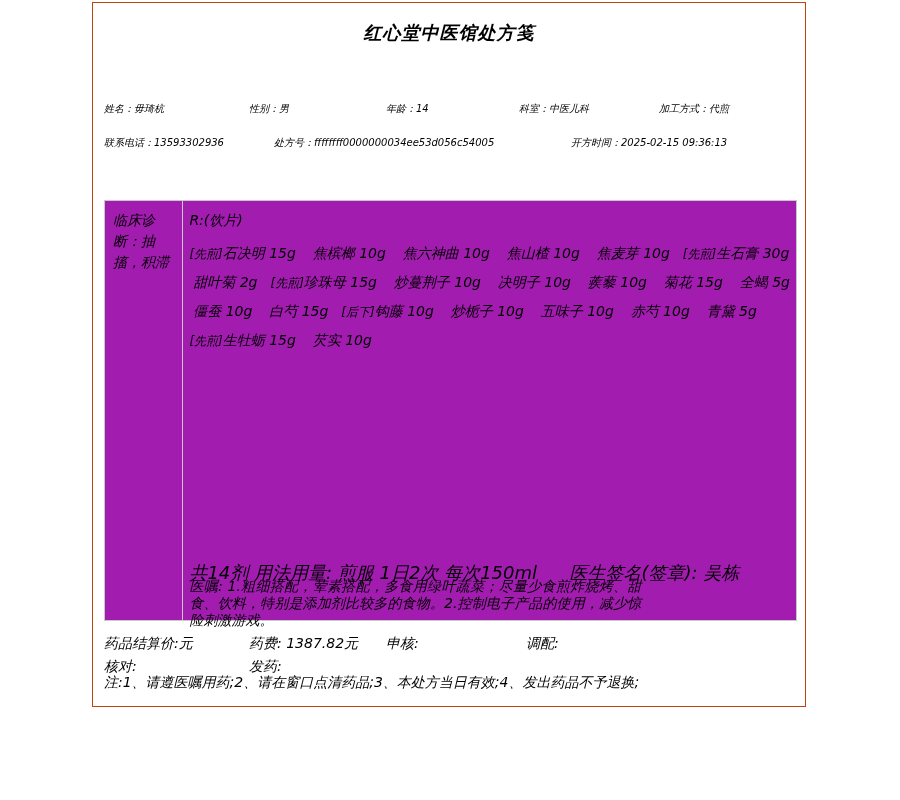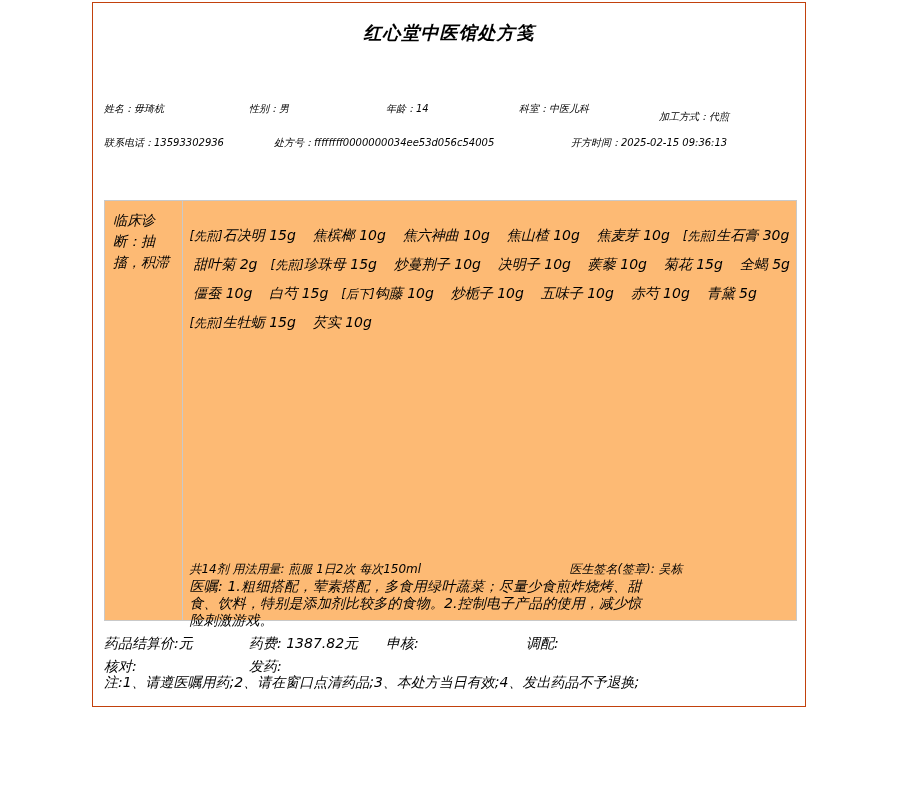--- a/index.html
+++ b/index.html
@@ -12,63 +12,64 @@
     position:absolute;left:92px;top:2px;width:712px;height:703px;
     border:1px solid #c2410c;background:#fff;font-style:italic;
   }
   .page-title{
     position:absolute;left:0;right:0;top:18px;text-align:center;
     font-size:18px;font-weight:bold;letter-spacing:1px;
   }
   .info-field{position:absolute;font-size:10px;white-space:nowrap;}
   .rx-table{
     position:absolute;left:11px;top:197px;width:693px;height:421px;
-    border:1px solid #c9c9c9;display:flex;box-sizing:border-box;background:#fdba74;
+    border:1px solid #c9c9c9;display:flex;box-sizing:border-box;background:#a21caf;
   }
   .diag-cell{
     width:139px;box-sizing:border-box;border-right:1px solid #c9c9c9;
     padding:9px 8px;font-size:14px;line-height:1.5;
   }
   .rx-cell{flex:1;position:relative;padding:10px 6px;box-sizing:border-box;}
   .rx-header{font-size:14px;line-height:18px;}
   #herb-lines{margin-top:14px;}
   .herb-row{display:flex;gap:13px;margin-bottom:8px;align-items:flex-end;}
   .herb-item{display:flex;flex-direction:row;align-items:center;}
   .herb-tag{font-size:12px;height:18px;line-height:18px;white-space:pre;}
   .herb-text{font-size:14px;line-height:21px;white-space:nowrap;}
   .usage-block{position:absolute;left:6px;top:360px;width:542px;}
-  .usage-line{position:relative;height:17px;font-size:12px;white-space:nowrap;}
+  .usage-line{position:relative;height:17px;font-size:18px;white-space:nowrap;}
   .doctor-sign{position:absolute;left:380px;top:0;white-space:nowrap;}
   .advice{width:452px;font-size:14px;line-height:17px;word-break:break-all;text-align:justify;}
   .footer-field{position:absolute;font-size:14px;white-space:nowrap;}
 </style>
 </head>
 <body>
 
 <div class="sheet">
 
   <div class="page-title">红心堂中医馆处方笺</div>
 
   <div>
     <span class="info-field" style="left:11px;top:99px;"><span>姓名：</span><span>毋琦杭</span></span>
     <span class="info-field" style="left:156px;top:99px;"><span>性别：</span><span>男</span></span>
     <span class="info-field" style="left:293px;top:99px;"><span>年龄：</span><span>14</span></span>
     <span class="info-field" style="left:426px;top:99px;"><span>科室：</span><span>中医儿科</span></span>
-    <span class="info-field" style="left:566px;top:99px;margin-top:8px;"><span>加工方式：</span><span>代煎</span></span>
+    <span class="info-field" style="left:566px;top:99px;"><span>加工方式：</span><span>代煎</span></span>
   </div>
 
   <div>
     <span class="info-field" style="left:11px;top:133px;"><span>联系电话：</span><span>13593302936</span></span>
     <span class="info-field" style="left:181px;top:133px;"><span>处方号：</span><span>ffffffff0000000034ee53d056c54005</span></span>
     <span class="info-field" style="left:478px;top:133px;"><span>开方时间：</span><span>2025-02-15 09:36:13</span></span>
   </div>
 
   <div class="rx-table">
     <div class="diag-cell">临床诊断：抽搐，积滞</div>
     <div class="rx-cell">
+      <div class="rx-header">R:(饮片)</div>
       <div id="herb-lines">
           <div class="herb-row">
             <div class="herb-item">
               <span class="herb-tag">[先煎]</span>
               <span class="herb-text">石决明 15g</span>
             </div>
             <div class="herb-item">
               <span class="herb-tag">&nbsp;</span>
               <span class="herb-text">焦槟榔 10g</span>
             </div>

